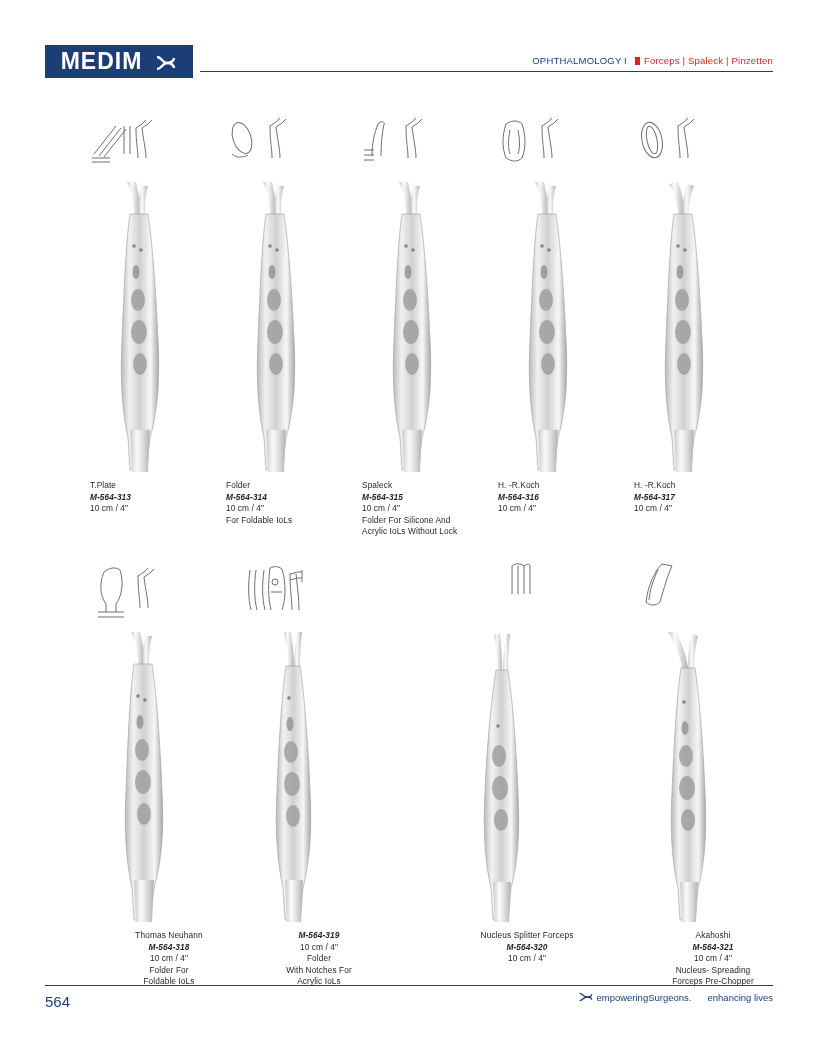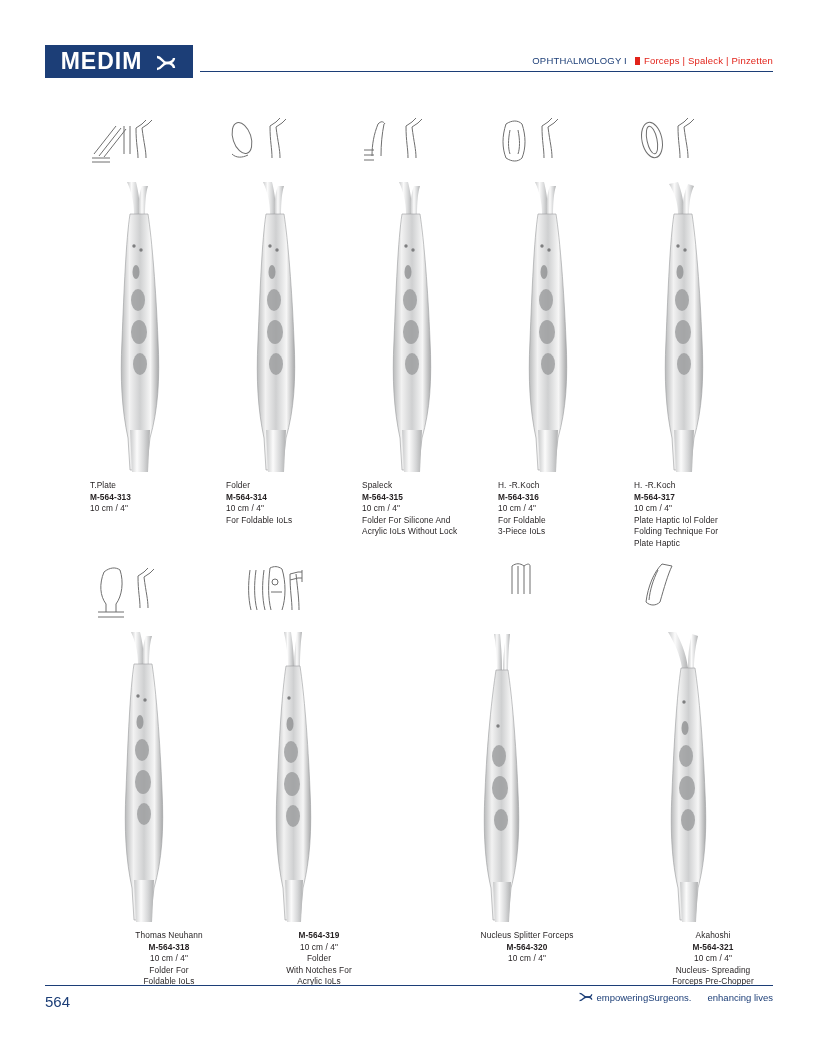--- a/index.html
+++ b/index.html
@@ -82,21 +82,21 @@
   .instr svg { position: absolute; left: 0; top: 0; }
 
   
   .cap {
     font-size: 8.3px;
     line-height: 11.6px;
     color: #231f20;
     letter-spacing: .1px;
   }
   .cap .name { }
-  .cap .code { font-weight: bold; }
+  .cap .code { font-weight: bold; font-style: italic; }
   .cap .size { }
   .cap .desc { }
 
   
   .footer-rule {
     position: absolute;
     left: 45px; top: 985px;
     width: 728px;
     border-top: 1px solid #1c3e77;
   }
@@ -304,22 +304,20 @@
         <ellipse cx="49" cy="152" rx="8" ry="12" fill="#9a9b9c" opacity=".8"></ellipse>
         <ellipse cx="50" cy="184" rx="7" ry="11" fill="#9a9b9c" opacity=".8"></ellipse>
         <circle cx="44" cy="66" r="1.7" fill="#7e7f80"></circle>
         <circle cx="51" cy="70" r="1.7" fill="#7e7f80"></circle>
       </svg>
     </div>
     <div class="cap">
       <div class="name">H. -R.Koch</div>
       <div class="code">M-564-316</div>
       <div class="size">10 cm / 4"</div>
-      <div class="desc" style="white-space:pre-line">For Foldable
-3-Piece IoLs</div>
     </div>
   </div>
 
   <div class="item" style="left:634px;">
     <div class="thumb">
       <svg width="100" height="70" viewBox="0 0 100 70">
         <g stroke="#6f6f6f" stroke-width="1" fill="none">
           <ellipse cx="18" cy="30" rx="10" ry="18" transform="rotate(-12 18 30)"></ellipse>
           <ellipse cx="18" cy="30" rx="5" ry="14" transform="rotate(-12 18 30)"></ellipse>
           <path d="M44,16 L50,12 L54,8"></path>
@@ -340,23 +338,20 @@
         <ellipse cx="49" cy="152" rx="8" ry="12" fill="#9a9b9c" opacity=".8"></ellipse>
         <ellipse cx="50" cy="184" rx="7" ry="11" fill="#9a9b9c" opacity=".8"></ellipse>
         <circle cx="44" cy="66" r="1.7" fill="#7e7f80"></circle>
         <circle cx="51" cy="70" r="1.7" fill="#7e7f80"></circle>
       </svg>
     </div>
     <div class="cap">
       <div class="name">H. -R.Koch</div>
       <div class="code">M-564-317</div>
       <div class="size">10 cm / 4"</div>
-      <div class="desc" style="white-space:pre-line">Plate Haptic Iol Folder
-Folding Technique For
-Plate Haptic</div>
     </div>
   </div>
 </div>
 
 <div class="row2">
 
   <div class="item" style="left:90px;">
     <div class="thumb">
       <svg width="100" height="70" viewBox="0 0 100 70">
         <g stroke="#6f6f6f" stroke-width="1" fill="none">

